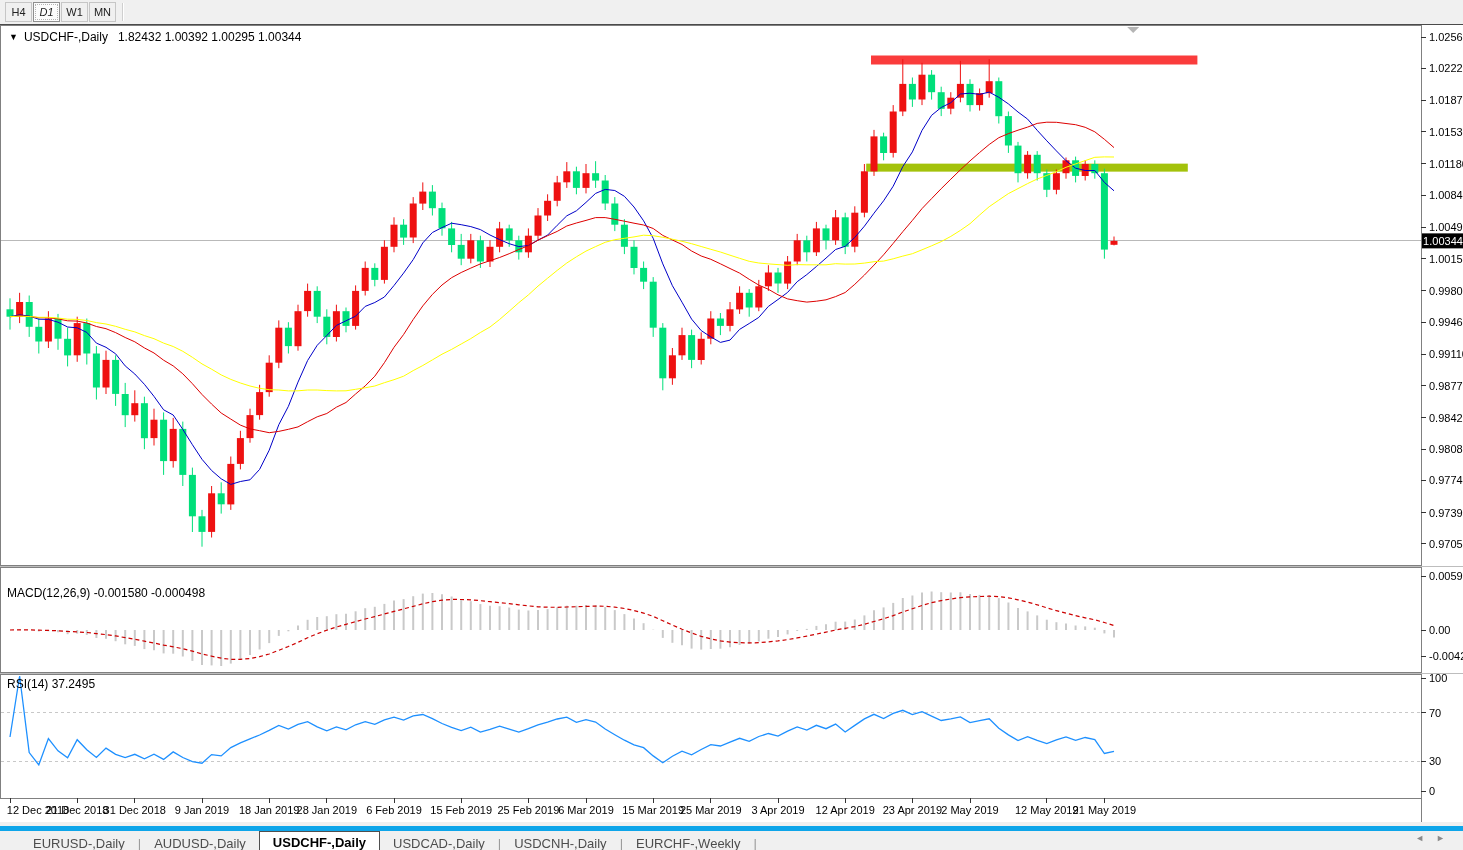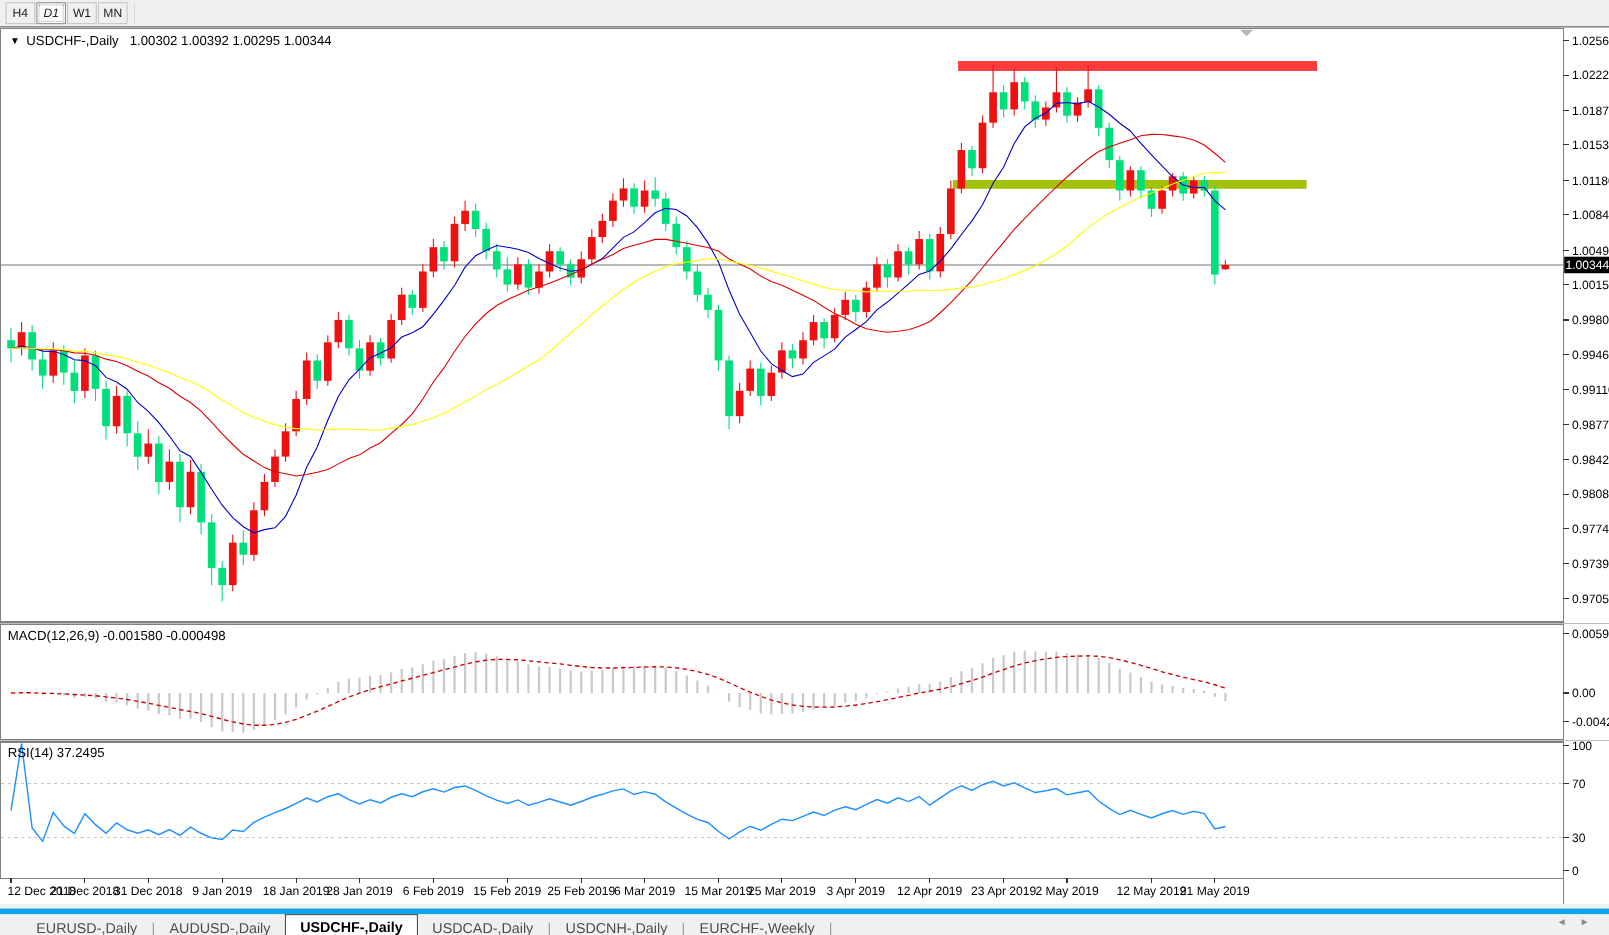--- a/index.html
+++ b/index.html
@@ -12,21 +12,21 @@
           font-size:11px;color:#222;background:#f0f0f0;border:1px solid #c6c6c6;box-sizing:border-box;cursor:default;}
   .tf-btn.active{background:#fcfcfc;border:1px solid #8f8f8f;outline:1px dotted #b5b5b5;outline-offset:-3px;font-style:italic;}
   .tb-sep{width:1px;height:18px;background:#cfcfcf;border-right:1px solid #ffffff;margin:0 4px 0 6px;}
   
   #chart-svg{position:absolute;left:0;top:25px;}
   
   .pane-label{position:absolute;font-size:12px;color:#000;white-space:pre;}
   #chart-title{left:9px;top:30px;}
   #chart-title .dd{font-size:9px;color:#000;margin-right:6px;vertical-align:1px;}
   #chart-title .sym{margin-right:10px;}
-  #macd-label{left:7px;top:571px;}
+  #macd-label{left:7px;top:586px;}
   #rsi-label{left:7px;top:677px;}
   
   #tabbar{position:absolute;left:0;top:826px;width:1463px;height:23px;background:#f0f0f0;
           border-top:5px solid #0ea5e9;display:flex;align-items:flex-end;}
   #tabbar .pad{width:20px;}
   .tab{height:21px;line-height:21px;padding:0 13px;font-size:13px;color:#4d4d4d;cursor:default;white-space:nowrap;}
   .tab.active{background:#ffffff;border:1px solid #4f4f4f;border-bottom:none;color:#000;font-weight:bold;height:22px;line-height:22px;}
   .tab-sep{color:#9a9a9a;font-size:13px;line-height:21px;}
   #tab-arrows{position:absolute;right:6px;top:833px;color:#8a8a8a;font-size:9px;letter-spacing:12px;}
   #tab-arrows span{cursor:default;}
@@ -497,21 +497,21 @@
       <text x="912.4" y="789" font-size="11px" font-family="&quot;Liberation Sans&quot;,sans-serif" fill="#000" text-anchor="middle">23 Apr 2019</text>
       <line x1="970" y1="773" x2="970" y2="778" stroke="#333" shape-rendering="crispEdges"></line>
       <text x="970" y="789" font-size="11px" font-family="&quot;Liberation Sans&quot;,sans-serif" fill="#000" text-anchor="middle">2 May 2019</text>
       <line x1="1046.8" y1="773" x2="1046.8" y2="778" stroke="#333" shape-rendering="crispEdges"></line>
       <text x="1046.8" y="789" font-size="11px" font-family="&quot;Liberation Sans&quot;,sans-serif" fill="#000" text-anchor="middle">12 May 2019</text>
       <line x1="1104.3999999999999" y1="773" x2="1104.3999999999999" y2="778" stroke="#333" shape-rendering="crispEdges"></line>
       <text x="1104.3999999999999" y="789" font-size="11px" font-family="&quot;Liberation Sans&quot;,sans-serif" fill="#000" text-anchor="middle">21 May 2019</text>
       <polygon points="1127.2,2 1139.2,2 1133.2,8" fill="#b5b5b5"></polygon>
     </svg>
 
-  <div id="chart-title" class="pane-label"><span class="dd">▼</span><span class="sym">USDCHF-,Daily</span><span>1.00302 1.00392 1.00295 1.00344</span></div>
+  <div id="chart-title" class="pane-label"><span class="dd">▼</span><span class="sym">USDCHF-,Daily</span><span>1.82432 1.00392 1.00295 1.00344</span></div>
 
   <div id="macd-label" class="pane-label">MACD(12,26,9) -0.001580 -0.000498</div>
   <div id="rsi-label" class="pane-label">RSI(14) 37.2495</div>
 
   <div id="tabbar">
       <div class="pad"></div>
       <div class="tab">EURUSD-,Daily</div>
       <div class="tab-sep">|</div>
       <div class="tab">AUDUSD-,Daily</div>
       <div class="tab active">USDCHF-,Daily</div>

